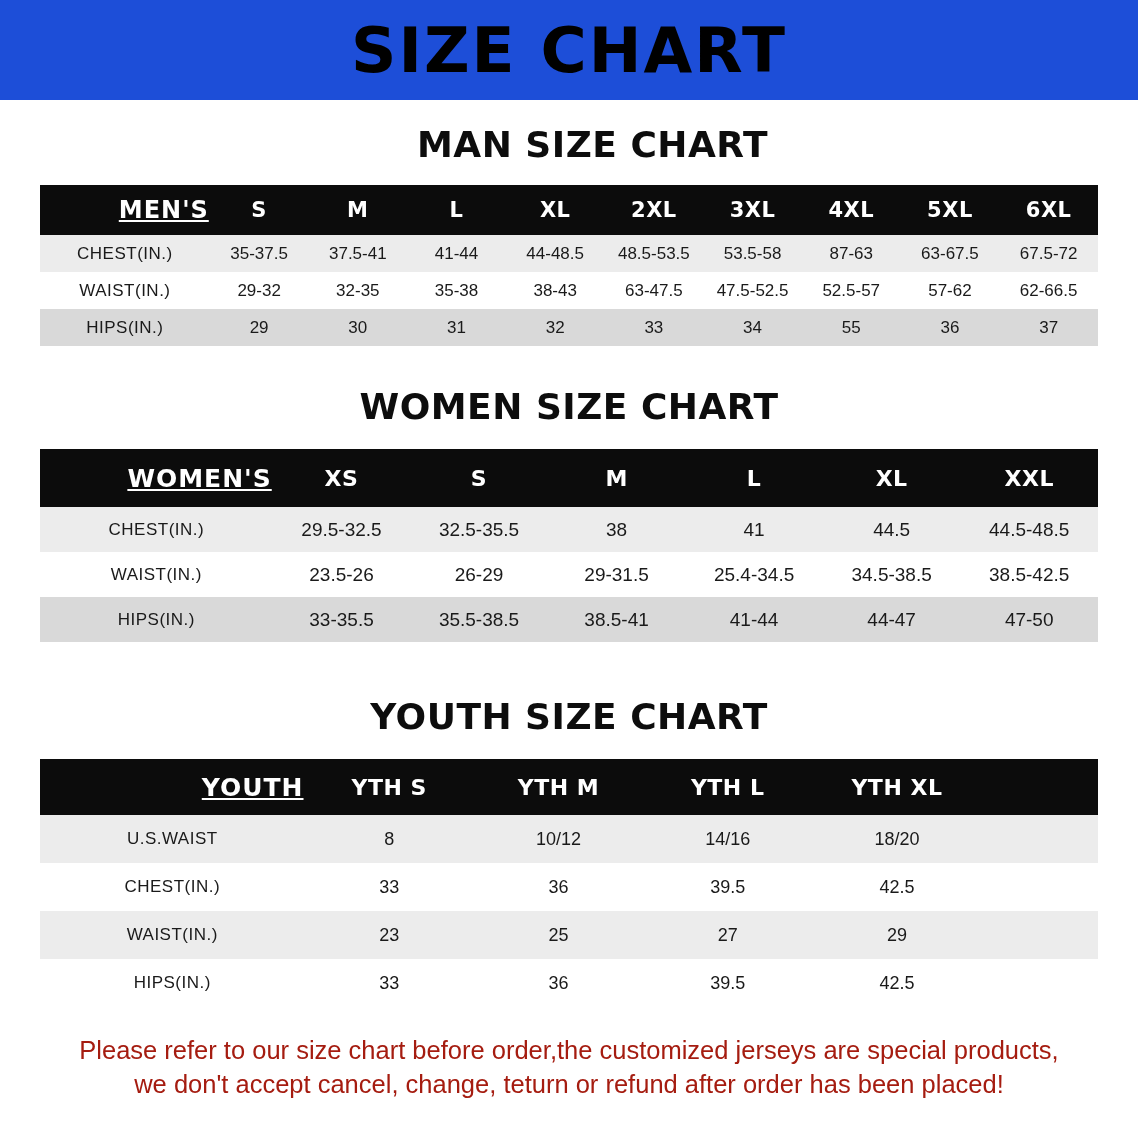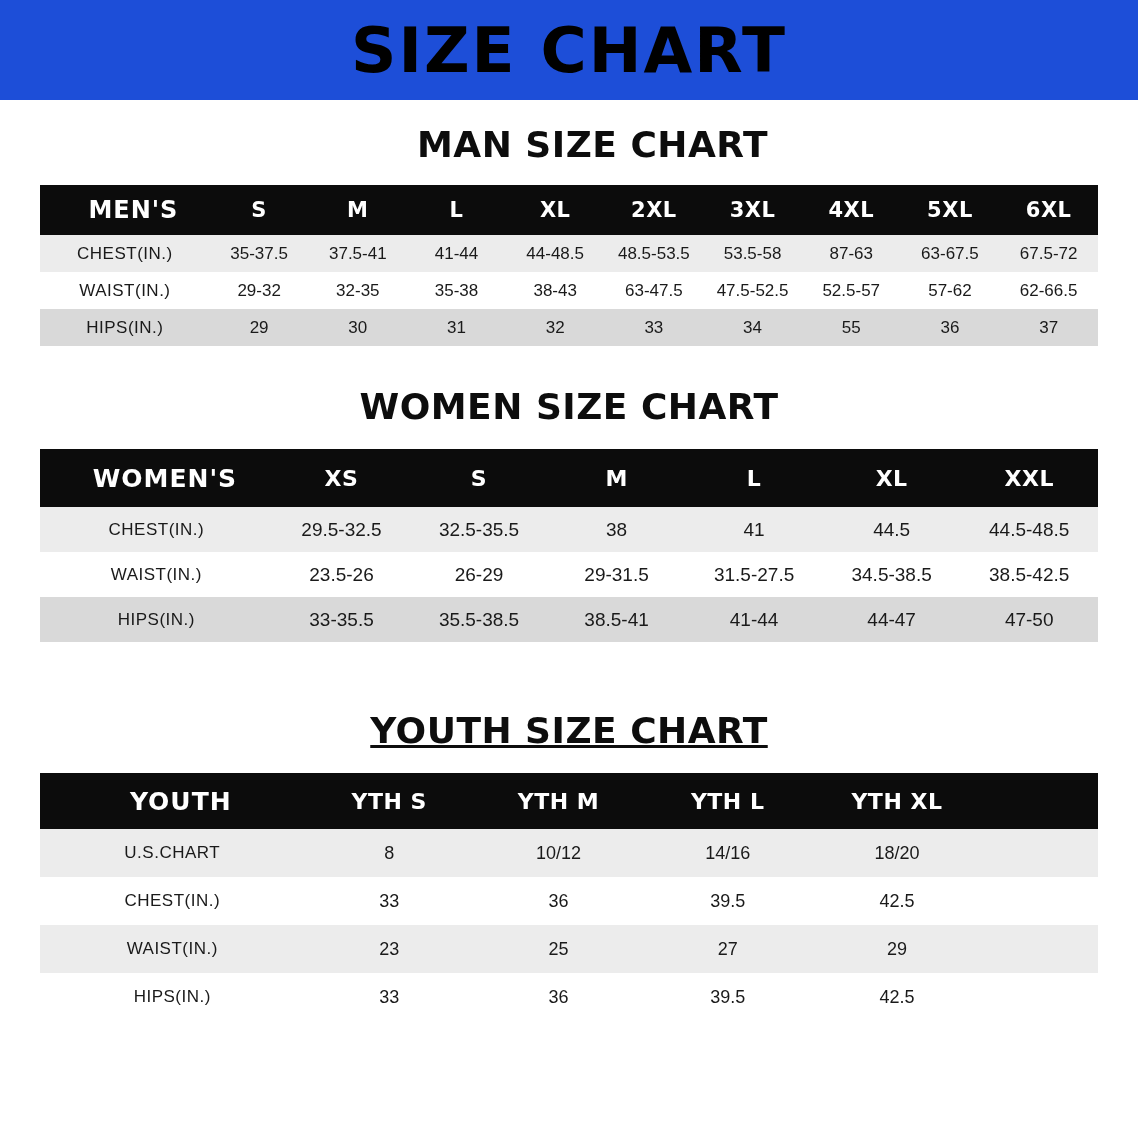--- a/index.html
+++ b/index.html
@@ -44,21 +44,21 @@
   .section-title {
     text-align: center;
     font-family: "DejaVu Sans", sans-serif;
     font-weight: bold;
     font-size: 36px;
     color: #0d0d0d;
     letter-spacing: 0.5px;
   }
   .t-man   { margin-top: 24px; margin-bottom: 20px; padding-left: 47px; }
   .t-women { margin-top: 40px; margin-bottom: 22px; }
-  .t-youth { margin-top: 68px; margin-bottom: 22px; text-decoration: underline; }
+  .t-youth { margin-top: 54px; margin-bottom: 22px; }
 
   
   .tbl-wrap {
     width: 1058px;
     margin: 0 auto;
   }
   table.size {
     width: 100%;
     border-collapse: collapse;
     table-layout: fixed;
@@ -67,24 +67,25 @@
     background: #0c0c0c;
     color: #ffffff;
     font-family: "DejaVu Sans", sans-serif;
     font-weight: bold;
     height: 48px;
     font-size: 21px;
     text-align: center;
     letter-spacing: 0.5px;
   }
   table.size tr.head td.rowlabel {
-    text-align: center;
+    text-align: right;
     padding-left: 18px;
     font-size: 24px;
     letter-spacing: 1px;
+    text-decoration: underline;
   }
   table.size td {
     font-size: 17px;
     text-align: center;
     height: 35px;
     color: #1a1a1a;
     font-family: "Liberation Sans", sans-serif;
   }
   table.size td.rowlabel {
     text-align: center;
@@ -227,21 +228,21 @@
           <td>38</td>
           <td>41</td>
           <td>44.5</td>
           <td>44.5-48.5</td>
         </tr>
         <tr class="zebra-b">
           <td class="rowlabel">WAIST(IN.)</td>
           <td>23.5-26</td>
           <td>26-29</td>
           <td>29-31.5</td>
-          <td>31.5-27.5</td>
+          <td>25.4-34.5</td>
           <td>34.5-38.5</td>
           <td>38.5-42.5</td>
         </tr>
         <tr class="zebra-c">
           <td class="rowlabel">HIPS(IN.)</td>
           <td>33-35.5</td>
           <td>35.5-38.5</td>
           <td>38.5-41</td>
           <td>41-44</td>
           <td>44-47</td>
@@ -265,21 +266,21 @@
       <tbody>
         <tr class="head">
           <td class="rowlabel">YOUTH</td>
           <td>YTH S</td>
           <td>YTH M</td>
           <td>YTH L</td>
           <td>YTH XL</td>
           <td></td>
         </tr>
         <tr class="zebra-a">
-          <td class="rowlabel">U.S.CHART</td>
+          <td class="rowlabel">U.S.WAIST</td>
           <td>8</td>
           <td>10/12</td>
           <td>14/16</td>
           <td>18/20</td>
           <td></td>
         </tr>
         <tr class="zebra-b">
           <td class="rowlabel">CHEST(IN.)</td>
           <td>33</td>
           <td>36</td>
@@ -300,14 +301,18 @@
           <td>33</td>
           <td>36</td>
           <td>39.5</td>
           <td>42.5</td>
           <td></td>
         </tr>
       </tbody>
     </table>
   </div>
 
+  <div class="note">
+    <span>Please refer to our size chart before order,the customized jerseys are special products,</span>
+    <span>we don't accept cancel, change, teturn or refund after order has been placed!</span>
+  </div>
 
 </div>
 
 </body></html>

